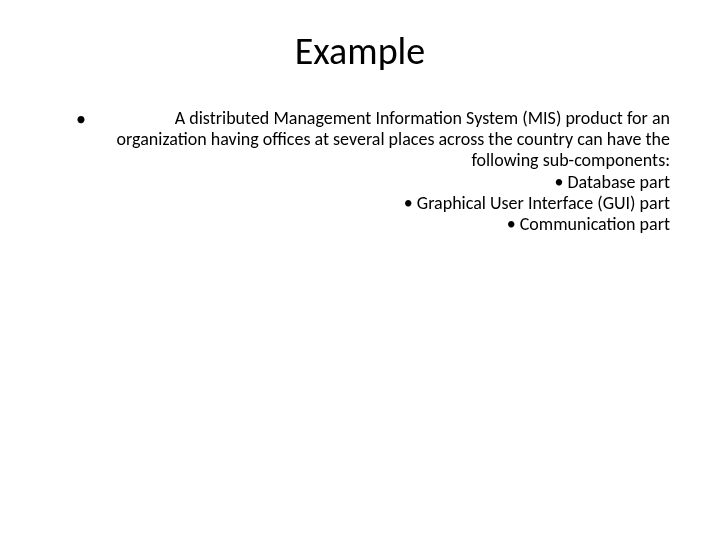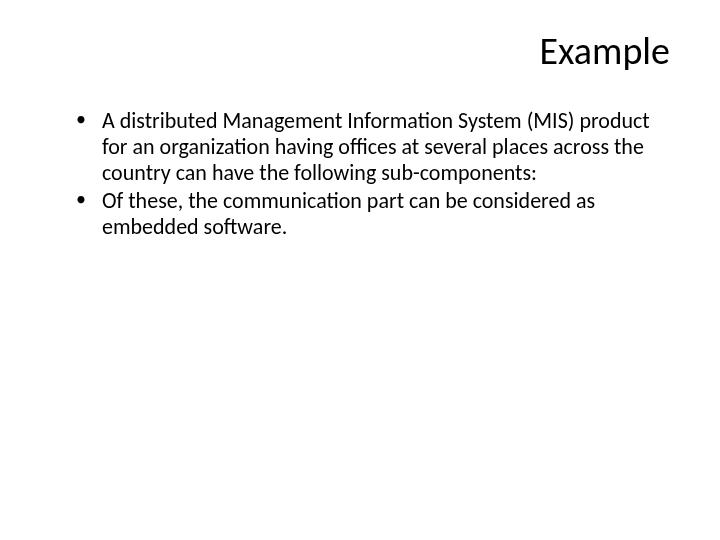--- a/index.html
+++ b/index.html
@@ -7,28 +7,29 @@
       width: 720px;
       height: 540px;
       background: #ffffff;
       font-family: Calibri, "Segoe UI", Arial, sans-serif;
       color: #000;
       padding: 24px 50px 30px 50px;
       overflow: hidden;
     }
     .title {
       font-size: 38px;
-      text-align: right;
+      text-align: center;
       font-weight: 400;
       margin-bottom: 34px;
       margin-top: 4px;
     }
     .content {
-      font-size: 22px;
+      font-size: 18px;
       line-height: 1.18;
+      text-align: right;
     }
     ul.outer {
       list-style: none;
       padding-left: 26px;
     }
     ul.outer > li {
       position: relative;
       padding-left: 26px;
       margin-bottom: 2px;
     }
@@ -48,18 +49,20 @@
   </style>
 </head>
 <body>
 
 <h1 class="title">Example</h1>
 
 <div class="content">
   <ul class="outer">
     <li>
       <span>A distributed Management Information System (MIS) product for an organization having offices at several places across the country can have the following sub-components:</span>
-    </li>
-    <li>
-      <span>Of these, the communication part can be considered as embedded software.</span>
+      <div class="sub">
+        <span class="sub-line">• Database part</span>
+        <span class="sub-line">• Graphical User Interface (GUI) part</span>
+        <span class="sub-line">• Communication part</span>
+      </div>
     </li>
   </ul>
 </div>
 
 </body></html>

